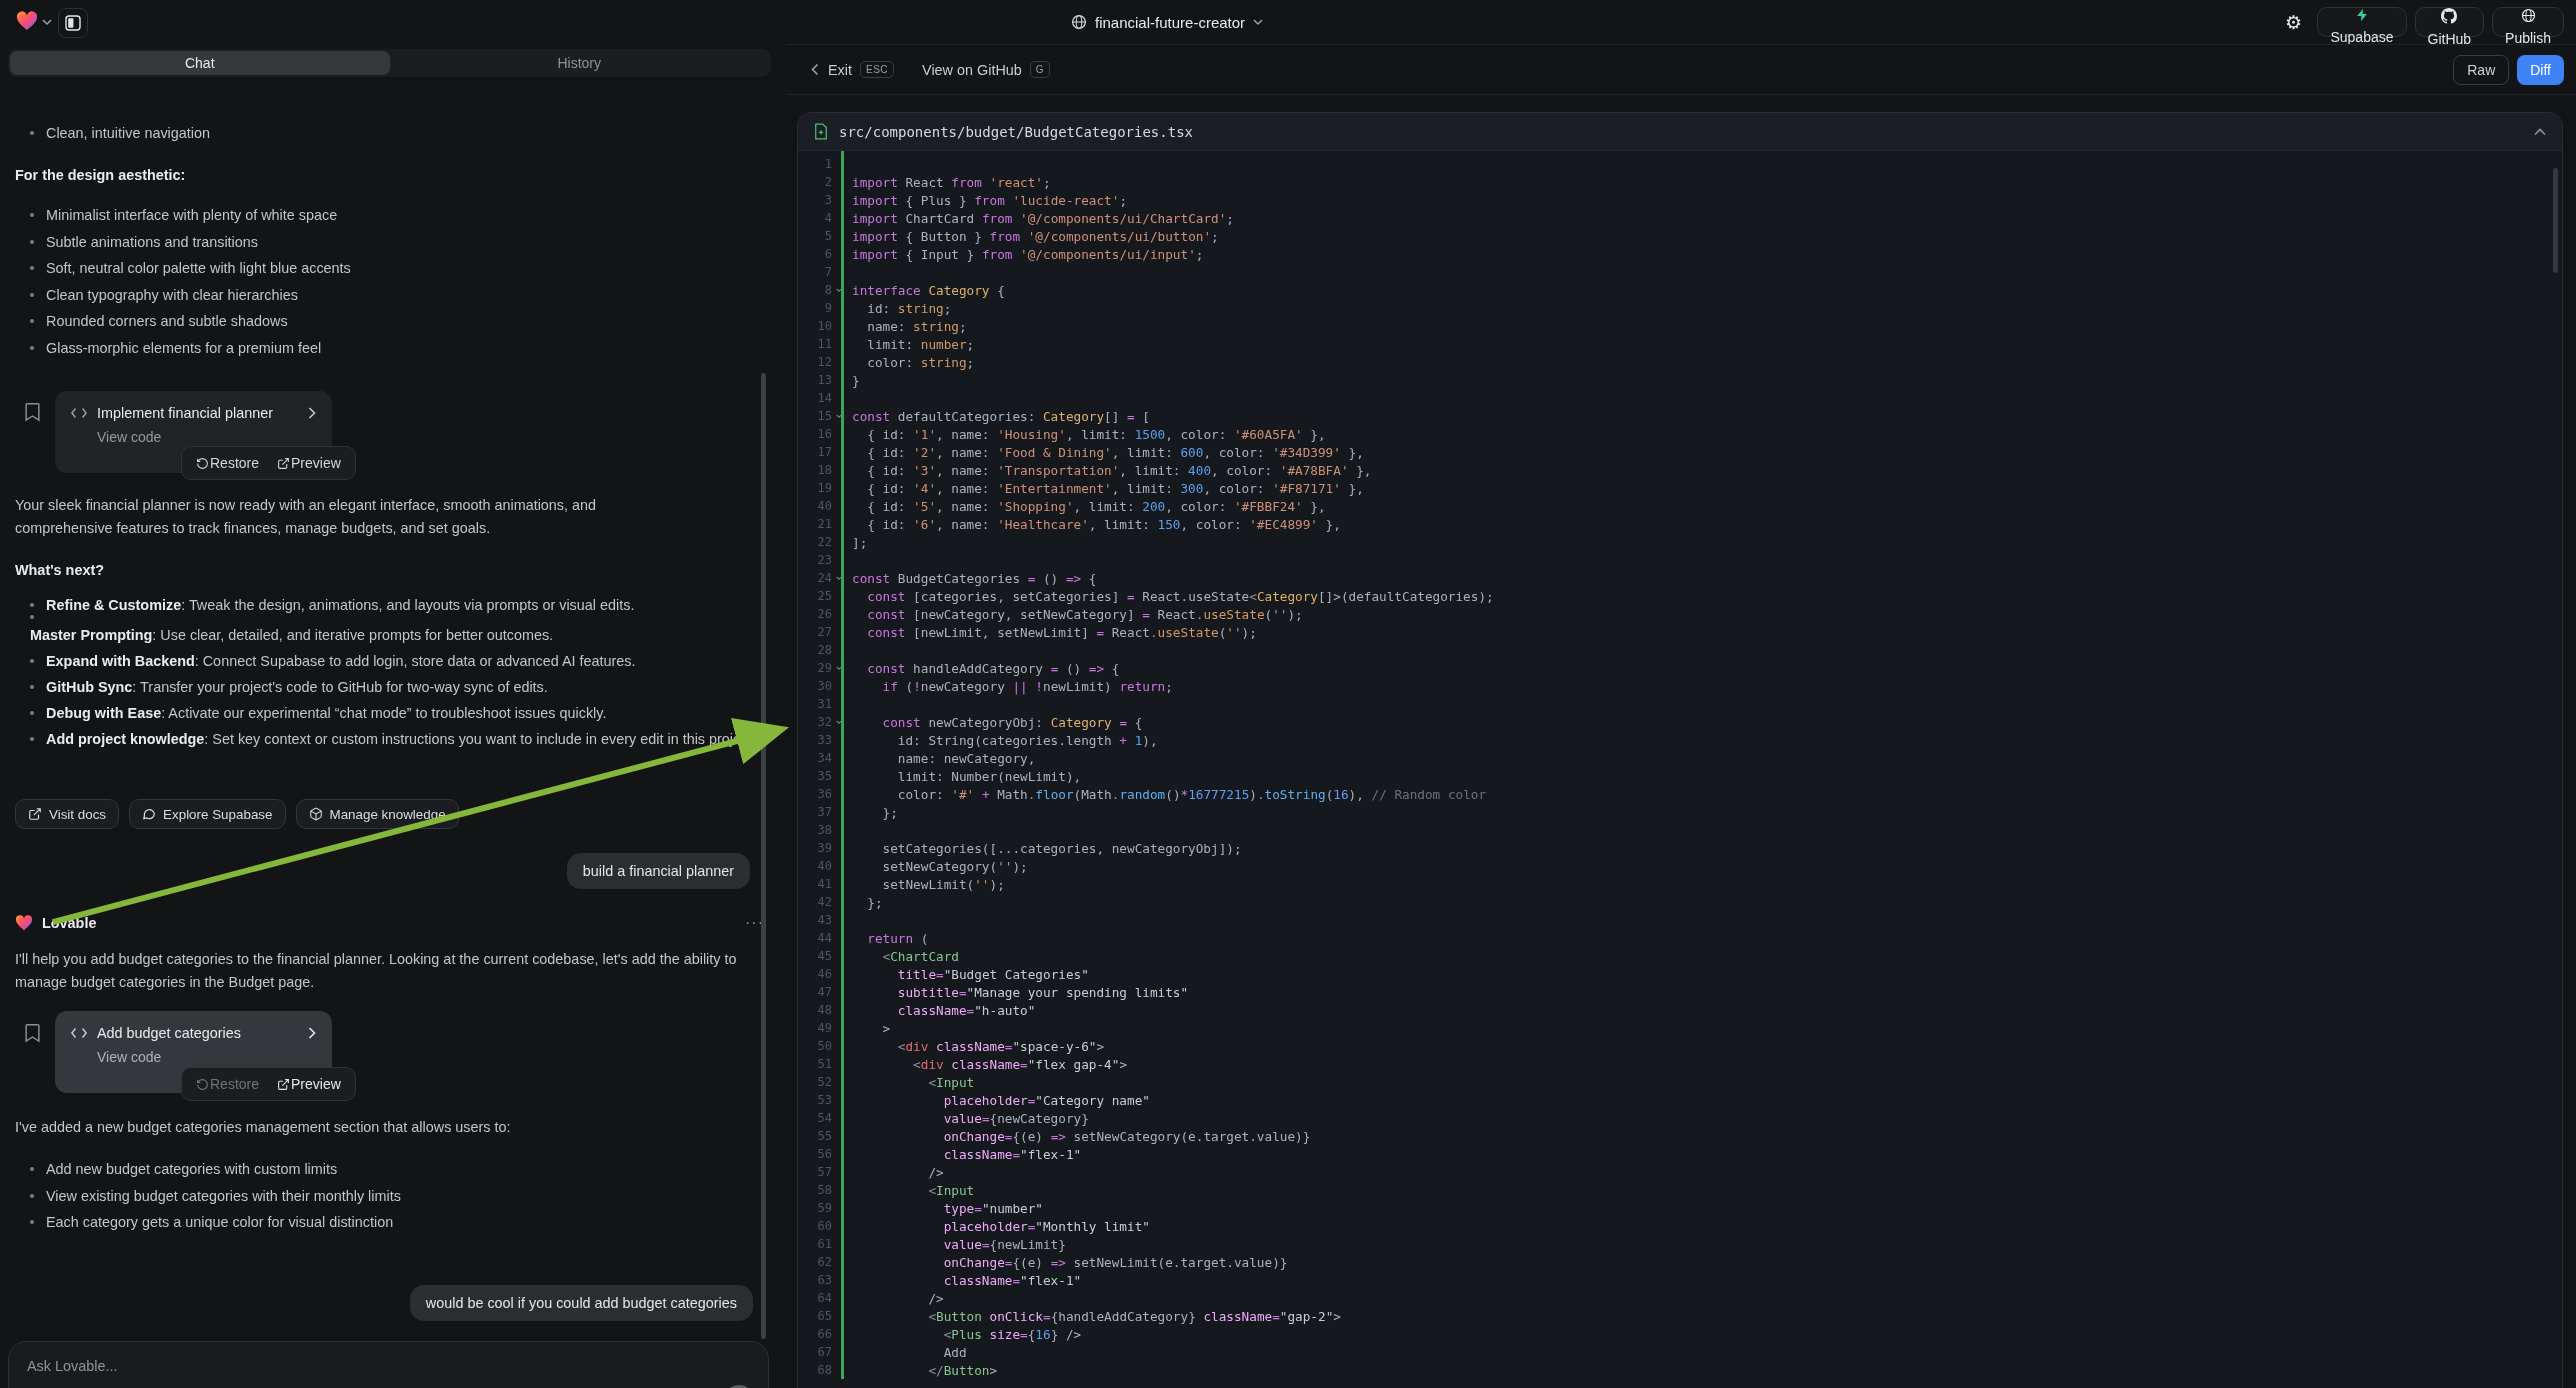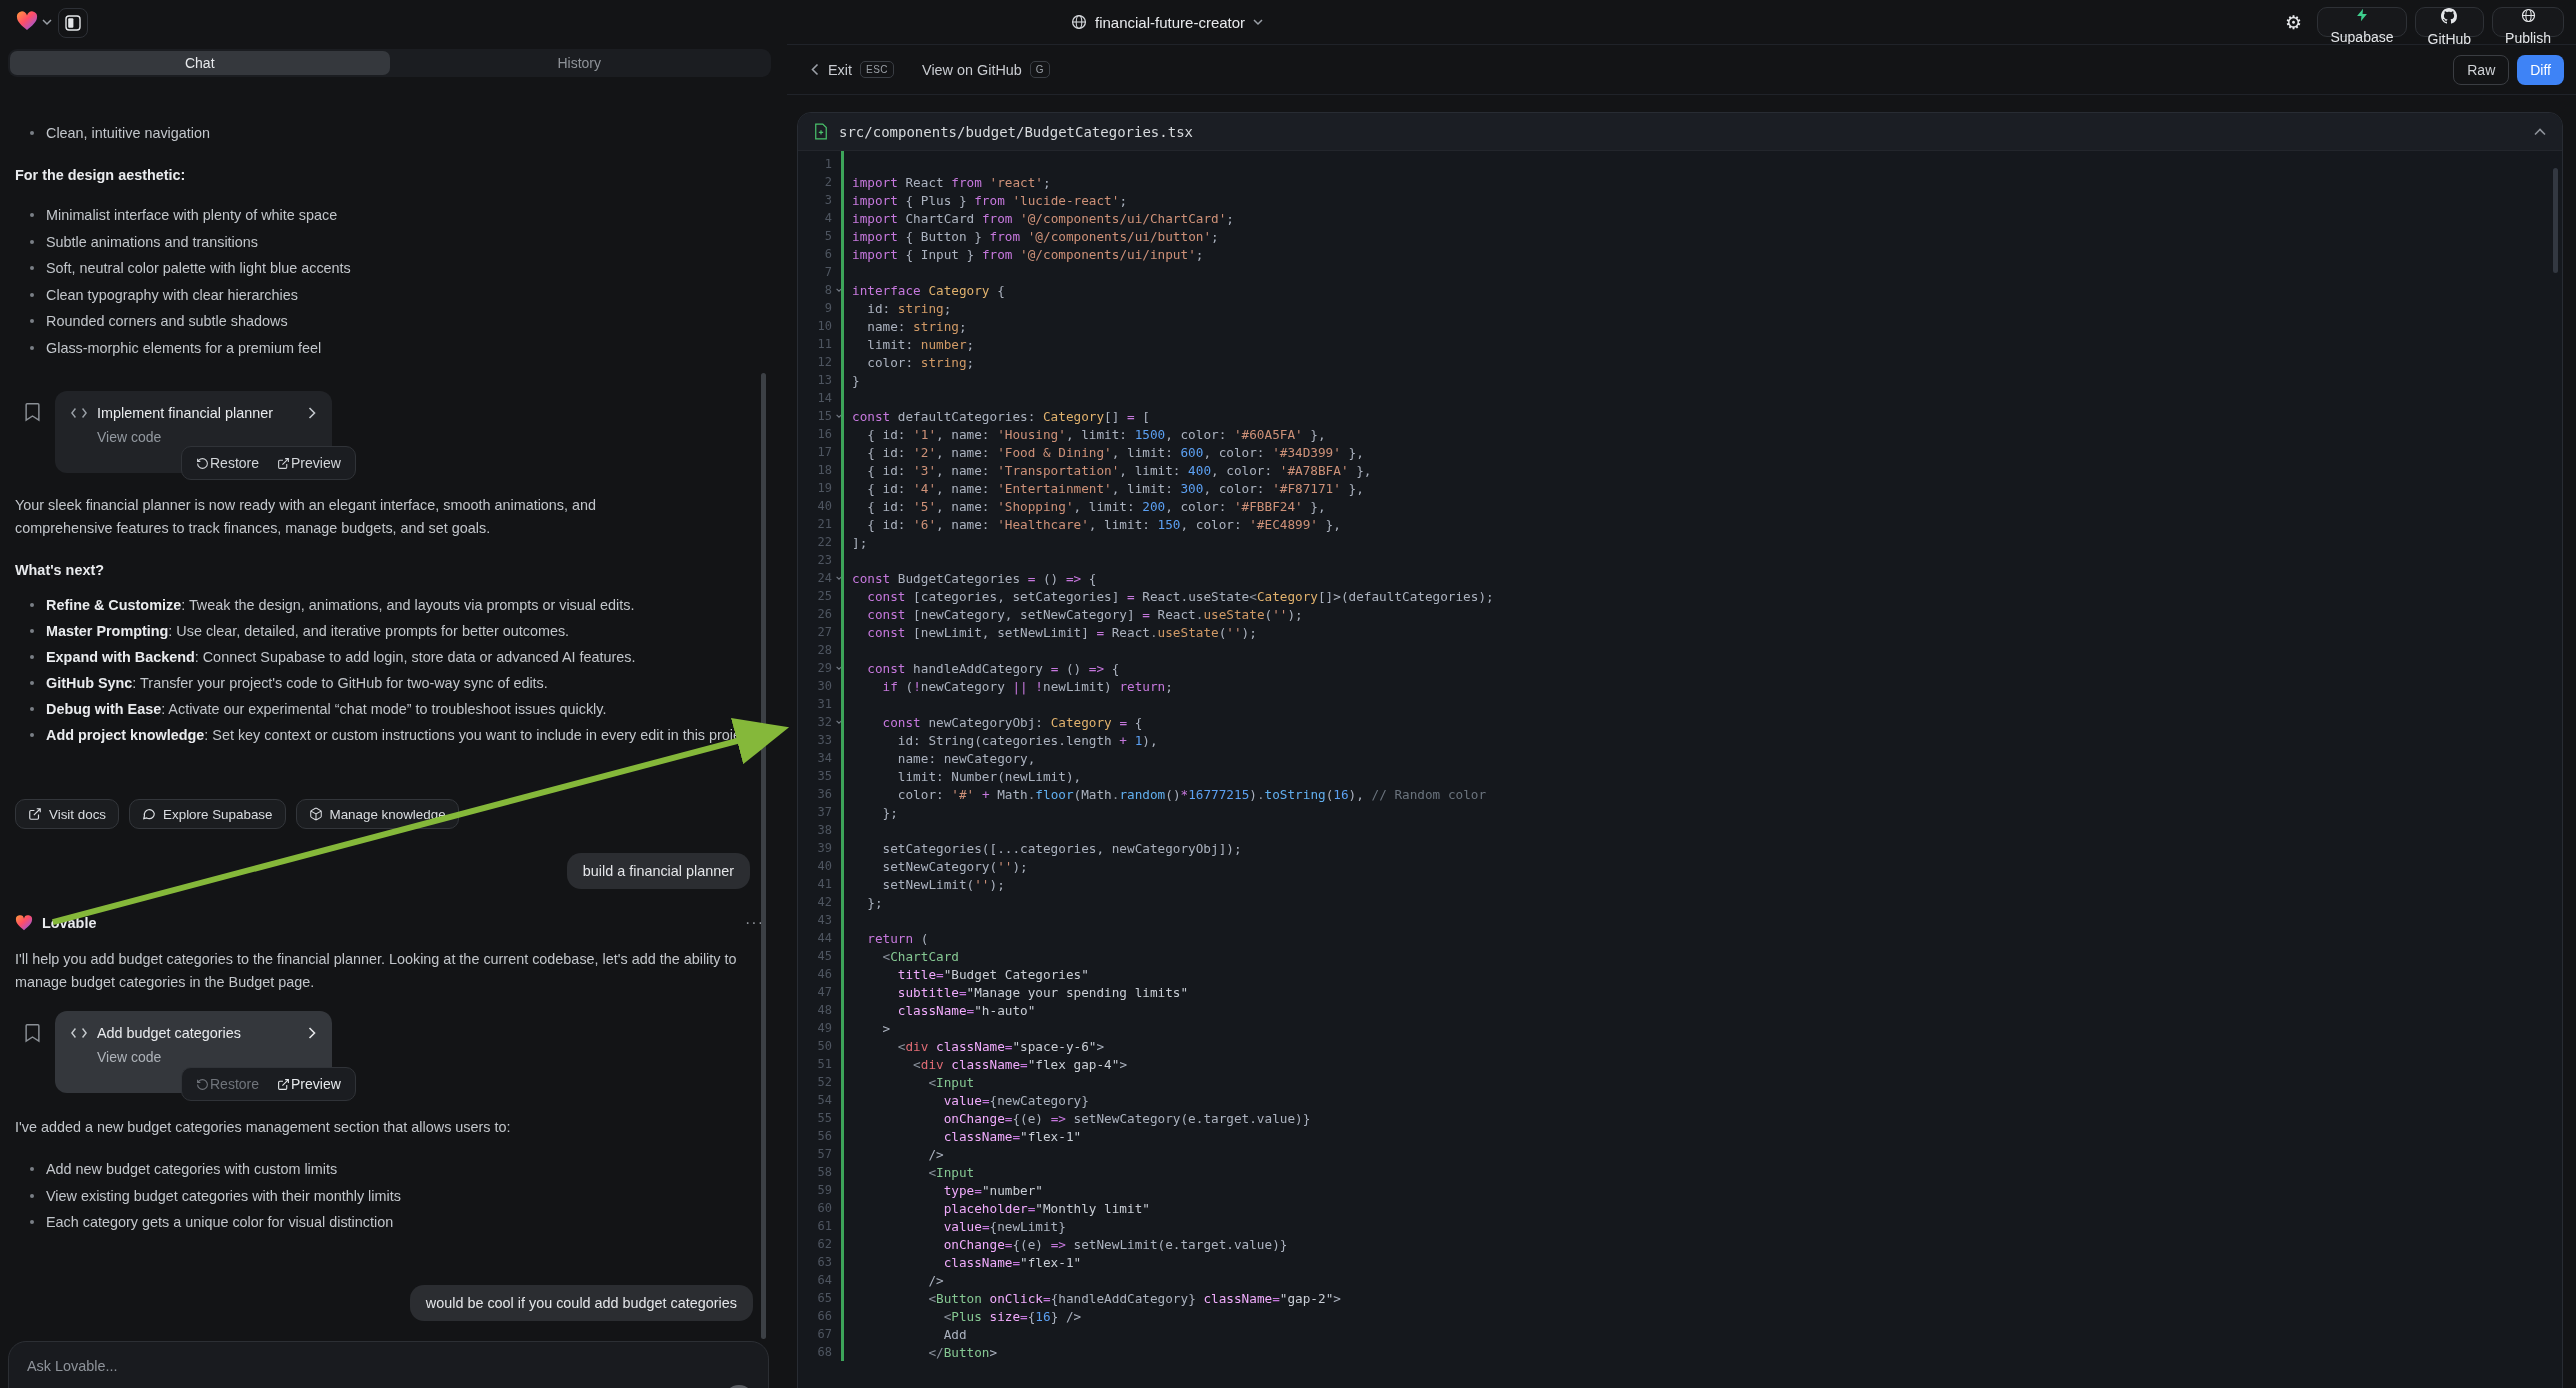--- a/index.html
+++ b/index.html
@@ -260,21 +260,21 @@
 
   <div class="abs msg" style="left:15px;top:450px;width:662px">Your sleek financial planner is now ready with an elegant interface, smooth animations, and comprehensive features to track finances, manage budgets, and set goals.</div>
 
   <div class="abs heading" style="left:15px;top:518px">What's next?</div>
 
   <ul class="abs blist tall msg" style="left:30px;top:548px;width:732px">
       <li style="height: auto; min-height: 26px; line-height: 26px;">
         <span class="dot"></span>
         <span><b>Refine &amp; Customize</b>: Tweak the design, animations, and layouts via prompts or visual edits.</span>
       </li>
-      <li style="height: auto; min-height: 26px; line-height: 26px;">
+      <li style="height: auto; min-height: 26px; line-height: 26px; flex-direction: column;">
         <span class="dot"></span>
         <span><b>Master Prompting</b>: Use clear, detailed, and iterative prompts for better outcomes.</span>
       </li>
       <li style="height: auto; min-height: 26px; line-height: 26px;">
         <span class="dot"></span>
         <span><b>Expand with Backend</b>: Connect Supabase to add login, store data or advanced AI features.</span>
       </li>
       <li style="height: auto; min-height: 26px; line-height: 26px;">
         <span class="dot"></span>
         <span><b>GitHub Sync</b>: Transfer your project's code to GitHub for two-way sync of edits.</span>
@@ -490,20 +490,21 @@
         <div class="code-line"><span class="ln">43</span><span class="fold"></span><span class="ct"></span></div>
         <div class="code-line"><span class="ln">44</span><span class="fold"></span><span class="ct">  <span class="kw">return</span> (</span></div>
         <div class="code-line"><span class="ln">45</span><span class="fold"></span><span class="ct">    <span class="pun">&lt;</span><span class="tagu">ChartCard</span></span></div>
         <div class="code-line"><span class="ln">46</span><span class="fold"></span><span class="ct">      <span class="attr">title</span><span class="op">=</span><span class="str2">"Budget Categories"</span></span></div>
         <div class="code-line"><span class="ln">47</span><span class="fold"></span><span class="ct">      <span class="attr">subtitle</span><span class="op">=</span><span class="str2">"Manage your spending limits"</span></span></div>
         <div class="code-line"><span class="ln">48</span><span class="fold"></span><span class="ct">      <span class="attr">className</span><span class="op">=</span><span class="str2">"h-auto"</span></span></div>
         <div class="code-line"><span class="ln">49</span><span class="fold"></span><span class="ct">    &gt;</span></div>
         <div class="code-line"><span class="ln">50</span><span class="fold"></span><span class="ct">      <span class="pun">&lt;</span><span class="tagl">div</span> <span class="attr">className</span><span class="op">=</span><span class="str2">"space-y-6"</span>&gt;</span></div>
         <div class="code-line"><span class="ln">51</span><span class="fold"></span><span class="ct">        <span class="pun">&lt;</span><span class="tagl">div</span> <span class="attr">className</span><span class="op">=</span><span class="str2">"flex gap-4"</span>&gt;</span></div>
         <div class="code-line"><span class="ln">52</span><span class="fold"></span><span class="ct">          <span class="pun">&lt;</span><span class="tagu">Input</span></span></div>
+        <div class="code-line"><span class="ln">53</span><span class="fold"></span><span class="ct">            <span class="attr">placeholder</span><span class="op">=</span><span class="str2">"Category name"</span></span></div>
         <div class="code-line"><span class="ln">54</span><span class="fold"></span><span class="ct">            <span class="attr">value</span><span class="op">=</span>{newCategory}</span></div>
         <div class="code-line"><span class="ln">55</span><span class="fold"></span><span class="ct">            <span class="attr">onChange</span><span class="op">=</span>{(e) <span class="op">=&gt;</span> setNewCategory(e.target.value)}</span></div>
         <div class="code-line"><span class="ln">56</span><span class="fold"></span><span class="ct">            <span class="attr">className</span><span class="op">=</span><span class="str2">"flex-1"</span></span></div>
         <div class="code-line"><span class="ln">57</span><span class="fold"></span><span class="ct">          /&gt;</span></div>
         <div class="code-line"><span class="ln">58</span><span class="fold"></span><span class="ct">          <span class="pun">&lt;</span><span class="tagu">Input</span></span></div>
         <div class="code-line"><span class="ln">59</span><span class="fold"></span><span class="ct">            <span class="attr">type</span><span class="op">=</span><span class="str2">"number"</span></span></div>
         <div class="code-line"><span class="ln">60</span><span class="fold"></span><span class="ct">            <span class="attr">placeholder</span><span class="op">=</span><span class="str2">"Monthly limit"</span></span></div>
         <div class="code-line"><span class="ln">61</span><span class="fold"></span><span class="ct">            <span class="attr">value</span><span class="op">=</span>{newLimit}</span></div>
         <div class="code-line"><span class="ln">62</span><span class="fold"></span><span class="ct">            <span class="attr">onChange</span><span class="op">=</span>{(e) <span class="op">=&gt;</span> setNewLimit(e.target.value)}</span></div>
         <div class="code-line"><span class="ln">63</span><span class="fold"></span><span class="ct">            <span class="attr">className</span><span class="op">=</span><span class="str2">"flex-1"</span></span></div>

